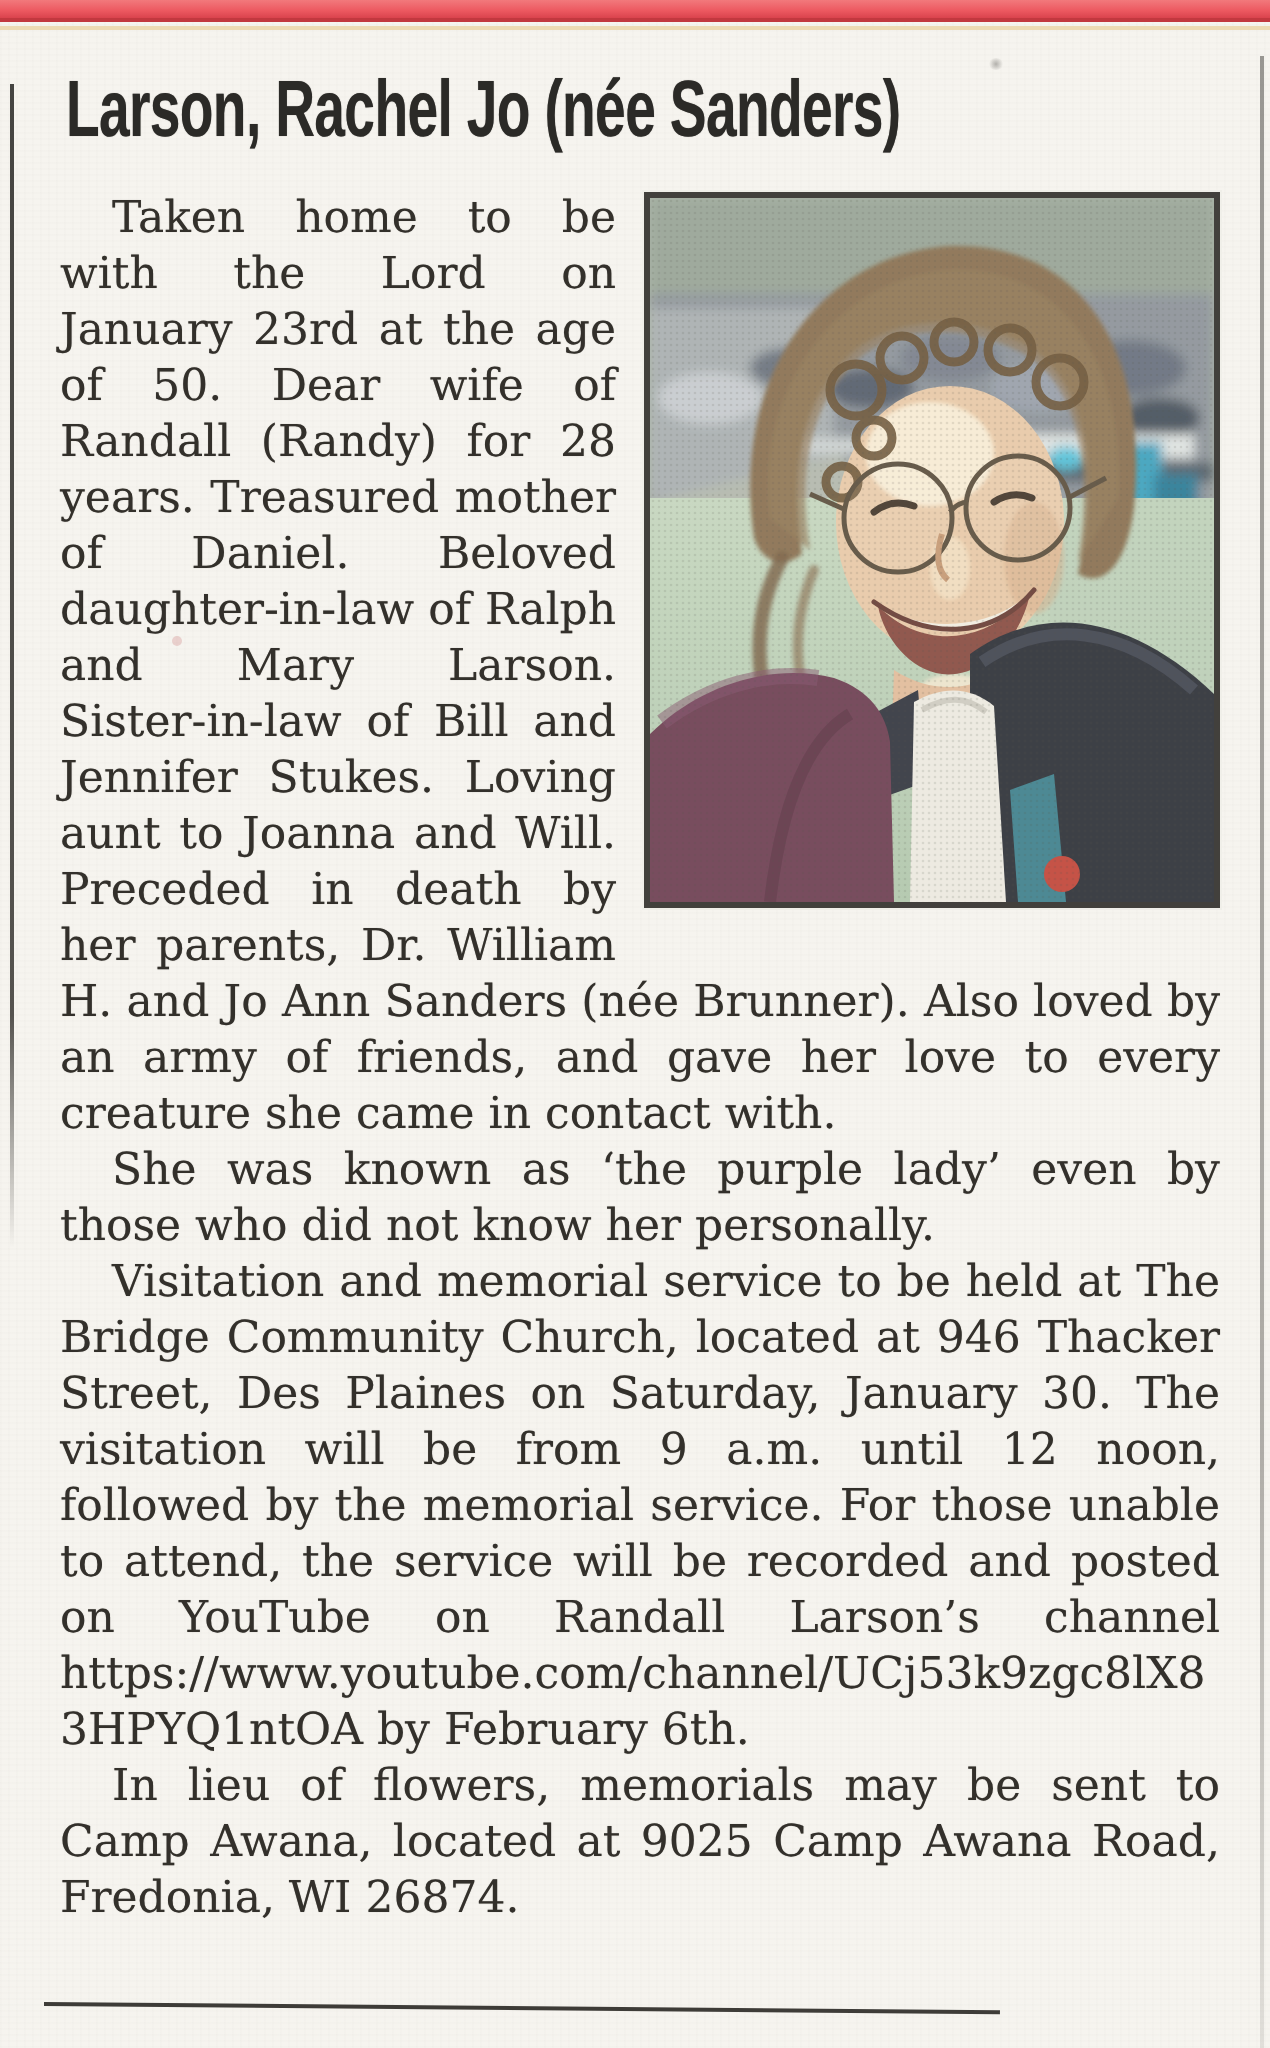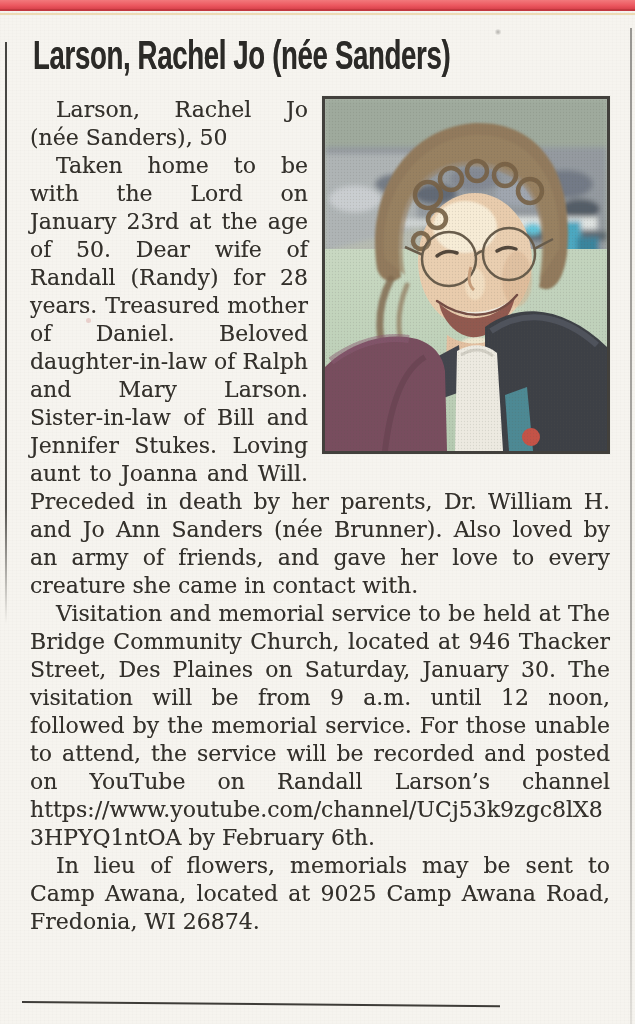--- a/index.html
+++ b/index.html
@@ -181,19 +181,19 @@
         <path d="M136,256 C148,249 158,249 168,257" stroke="#cfccc2" stroke-width="3" fill="none"></path>
         <path d="M180,296 L202,288 L208,352 L184,352 Z" fill="#41828e"></path>
         <circle cx="206" cy="338" r="9" fill="#c2473c"></circle>
       </g>
 
       <rect x="0" y="0" width="282" height="352" fill="url(#ht)" opacity=".14"></rect>
       <rect x="0" y="0" width="282" height="352" fill="#f3efe7" opacity=".07"></rect>
     </svg>
   </div>
 
-  <p>Larson, Rachel Jo (née Sanders), 50</p>
   <p>Taken home to be with the Lord on January 23rd at the age of 50. Dear wife of Randall (Randy) for 28 years. Treasured mother of Daniel. Beloved daughter-in-law of Ralph and Mary Larson. Sister-in-law of Bill and Jennifer Stukes. Loving aunt to Joanna and Will. Preceded in death by her parents, Dr. William H. and Jo Ann Sanders (née Brunner). Also loved by an army of friends, and gave her love to every creature she came in contact with.</p>
+  <p>She was known as ‘the purple lady’ even by those who did not know her personally.</p>
   <p>Visitation and memorial service to be held at The Bridge Community Church, located at 946 Thacker Street, Des Plaines on Saturday, January 30. The visitation will be from 9 a.m. until 12 noon, followed by the memorial service. For those unable to attend, the service will be recorded and posted on YouTube on Randall Larson’s channel https://www.youtube.com/channel/UCj53k9zgc8lX83HPYQ1ntOA by February 6th.</p>
   <p>In lieu of flowers, memorials may be sent to Camp Awana, located at 9025 Camp Awana Road, Fredonia, WI 26874.</p>
 </div>
 
 <div class="bottom-rule"></div>
 
 </body></html>

